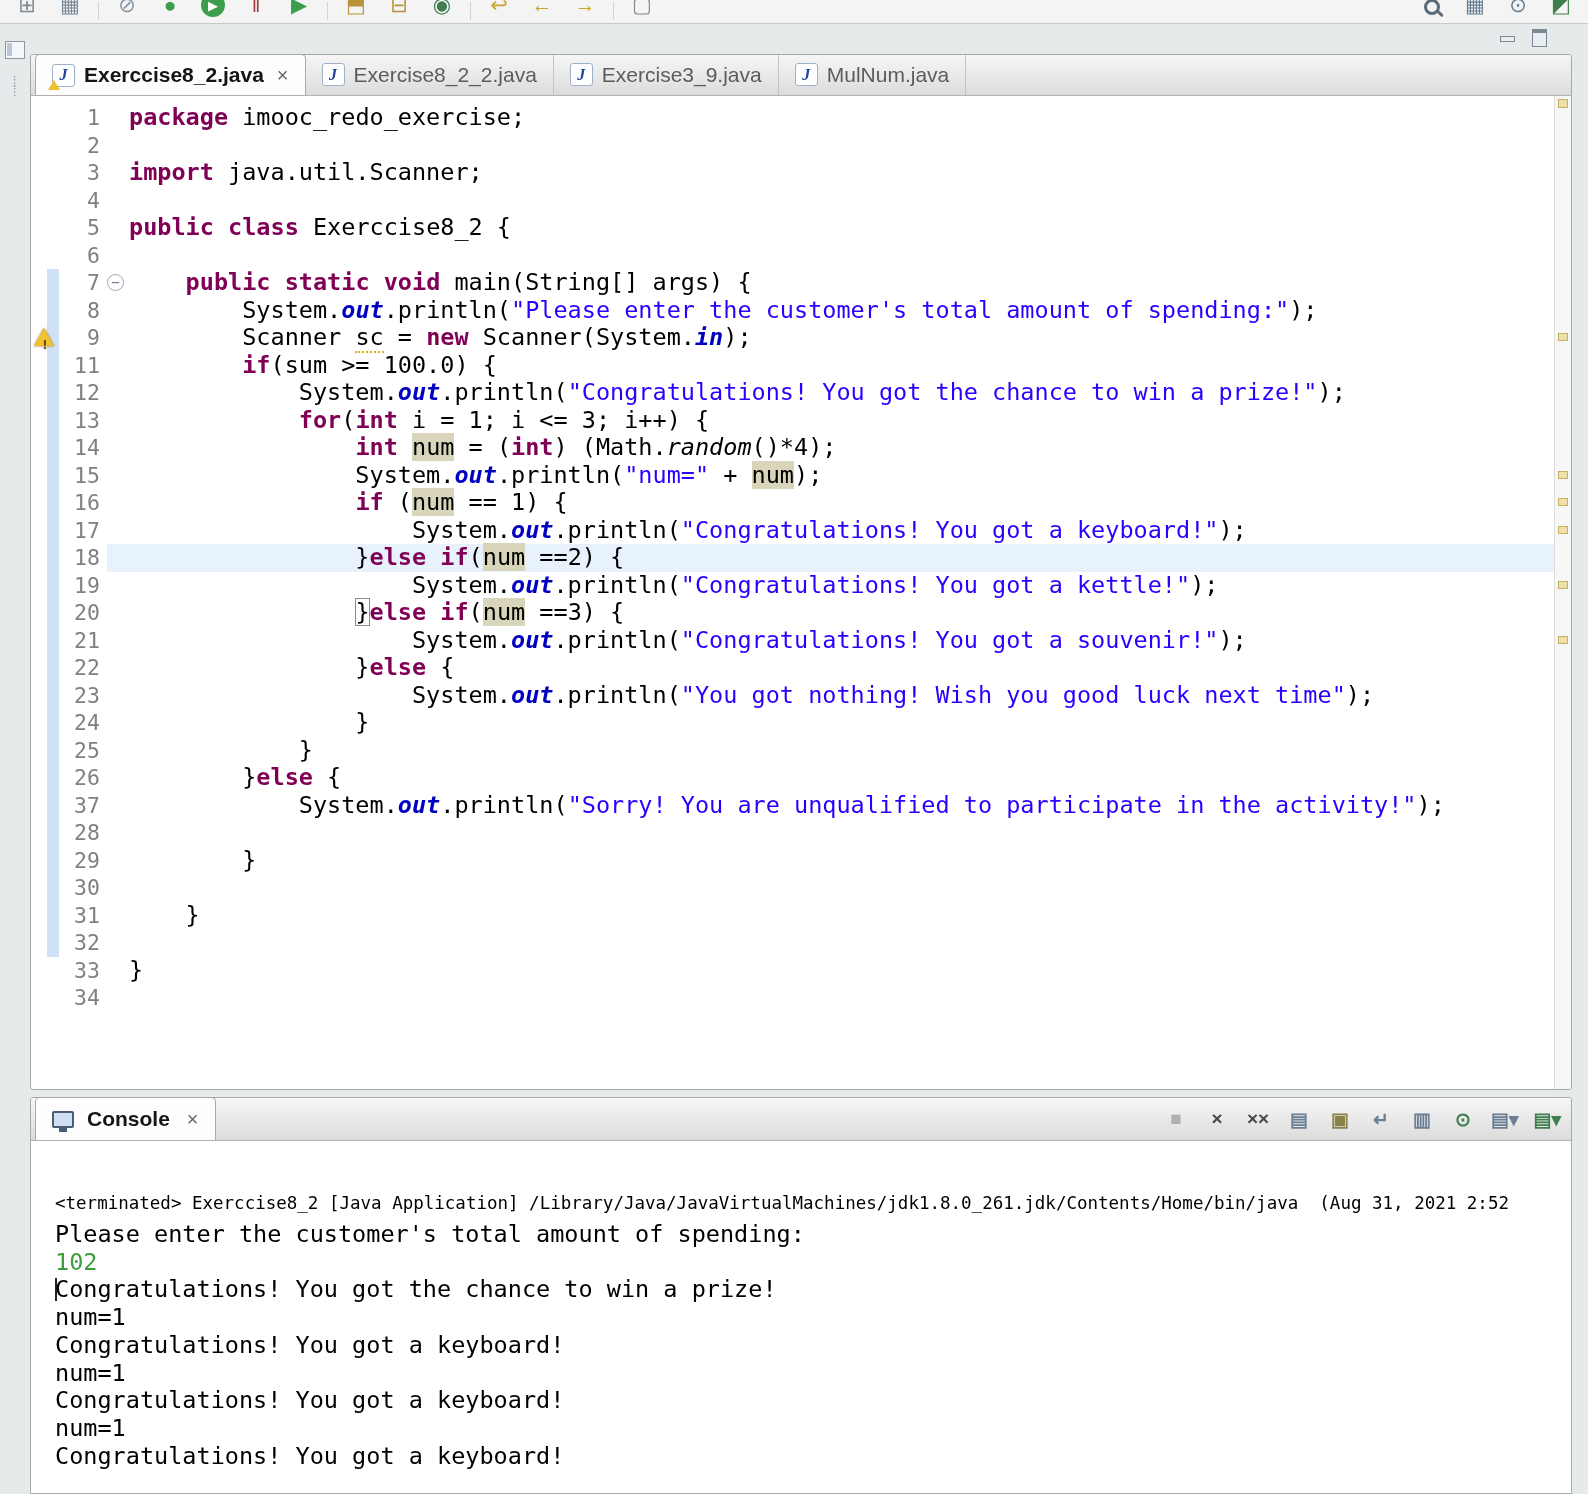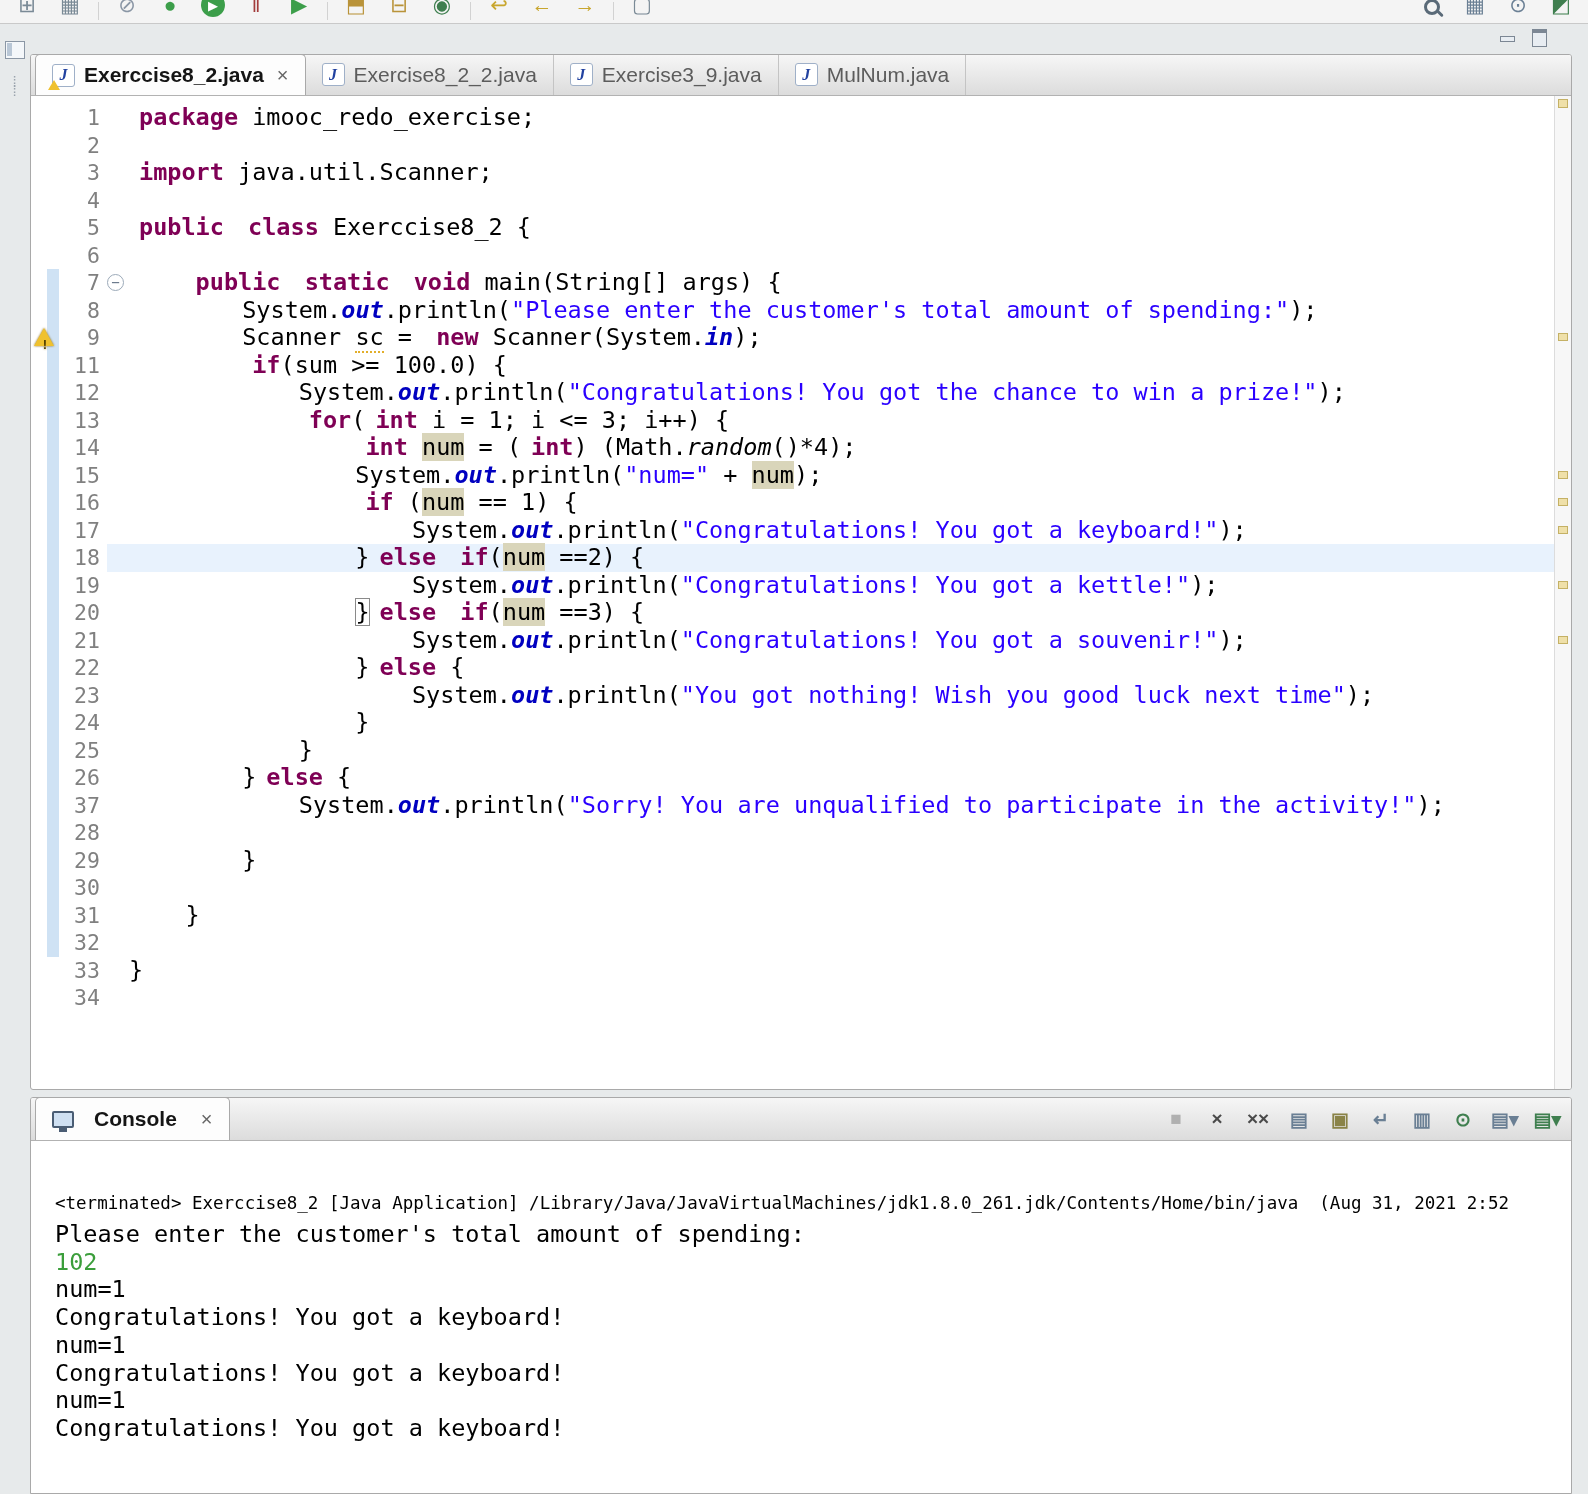--- a/index.html
+++ b/index.html
@@ -50,42 +50,42 @@
           font-size:23.5px; line-height:27.5px; color:#000; }
   #rangebar { position:absolute; left:16px; width:12px; background:#cfe2f4; z-index:0; }
   #code-lines { position:relative; z-index:1; padding-top:8px; }
   .row { display:flex; height:27.5px; white-space:pre; }
   .annot { width:28px; flex:none; position:relative; }
   .lnum  { width:48px; flex:none; text-align:right; padding-right:7px; color:#808080; font-size:21.5px; }
   .fold  { width:22px; flex:none; position:relative; }
   .ctext { flex:1; }
   .row.current .ctext, .row.current .fold { background:var(--current-line,#e8f2fd); }
   .seg-p { color:#000; }
-  .seg-k { color:var(--keyword,#7f0055); font-weight:bold;margin-left:10px; }
+  .seg-k { color:var(--keyword,#7f0055); font-weight:bold; }
   .seg-s { color:var(--string,#2a00ff); }
   .seg-f { color:var(--static-field,#0000c0); font-weight:bold; font-style:italic; }
   .seg-i { font-style:italic;text-align:right; }
   .seg-h { background:var(--occurrence,#d9d5ba); }
   .seg-w { border-bottom:2px dotted #e2ae2a; }
   .seg-b { outline:1px solid #8a8a8a; outline-offset:-1px; }
   .warn-tri { position:absolute; left:3px; top:4px; width:0; height:0; border-left:10px solid transparent;
               border-right:10px solid transparent; border-bottom:18px solid #efc12f; filter:drop-shadow(0 0 1px #8a6d1f); }
   .warn-tri::after { content:"!"; position:absolute; left:-3px; top:3px; font-size:13px; font-weight:bold; color:#4d3c00; }
   .fold-minus { width:17px; height:17px; border:1px solid #9caab9; border-radius:50%; background:#fff; color:#68788a;
                 font-size:14px; line-height:15px; text-align:center; margin-top:5px; }
   #ruler { position:absolute; right:0; top:0; width:17px; height:100%; background:#f7f7f7; border-left:1px solid #dcdcdc; z-index:2; }
   .rmark { position:absolute; left:3px; width:10px; height:8px; background:#efe0a9; border:1px solid #c5b165; }
   .rtop  { position:absolute; left:3px; top:3px; width:10px; height:9px; background:#efe0a9; border:1px solid #c5b165; }
 
   
   #console { position:absolute; left:30px; top:1097px; width:1542px; height:397px; background:#fff;
              border:1px solid #a9a9a9; border-radius:3px 3px 0 0; overflow:hidden; }
   #ctabbar { height:43px; background:linear-gradient(#f6f6f6,#dcdcdc); border-bottom:1px solid #b2b2b2;
              display:flex; align-items:flex-end; justify-content:space-between; padding:0 10px 0 4px; }
-  .ctab { height:43px; display:flex; align-items:center; gap:20px; padding:4px 16px; font-size:21px; font-weight:bold;
+  .ctab { height:43px; display:flex; align-items:center; gap:13px; padding:4px 16px; font-size:21px; font-weight:bold;
           color:#151515; background:#fdfdfd; border:1px solid #a9a9a9; border-bottom:none;
           border-top-left-radius:5px; border-top-right-radius:5px; }
   .monitor { width:22px; height:17px; border:2px solid #4a5d74; border-radius:2px; background:#cfe0f2; position:relative; flex:none; }
   .monitor::after { content:""; position:absolute; left:5px; bottom:-6px; width:8px; height:4px; background:#4a5d74; }
   .cicons { display:flex; align-items:center; gap:15px; padding-bottom:8px; }
   .cicon { min-width:26px; height:26px; display:flex; align-items:center; justify-content:center; font-size:19px; font-weight:bold; }
   #cstatus { font-family:"DejaVu Sans Mono", monospace; font-size:17.5px; color:#000; padding:12px 4px 6px 24px; white-space:pre; overflow:hidden;margin-top:40px; }
   #cout { padding-top:2px; }
   .cline { font-family:"DejaVu Sans Mono", monospace; font-size:23.5px; line-height:27.7px; padding-left:24px; white-space:pre; color:#000; }
   .cline.cin { color:var(--console-input,#3b9e3b); }
@@ -223,20 +223,21 @@
           <span class="cicon" style="color: rgb(106, 127, 148);">▥</span>
           <span class="cicon" style="color: rgb(63, 127, 79);">⊙</span>
           <span class="cicon" style="color: rgb(106, 127, 148);">▤▾</span>
           <span class="cicon" style="color: rgb(63, 127, 79);">▤▾</span>
         </div>
     </div>
     <div id="cstatus">&lt;terminated&gt; Exerccise8_2 [Java Application] /Library/Java/JavaVirtualMachines/jdk1.8.0_261.jdk/Contents/Home/bin/java  (Aug 31, 2021 2:52</div>
     <div id="cout">
         <div class="cline"><span>Please enter the customer's total amount of spending:</span></div>
         <div class="cline cin"><span>102</span></div>
+        <div class="cline"><span class="caret"></span><span>Congratulations! You got the chance to win a prize!</span></div>
         <div class="cline"><span>num=1</span></div>
         <div class="cline"><span>Congratulations! You got a keyboard!</span></div>
         <div class="cline"><span>num=1</span></div>
         <div class="cline"><span>Congratulations! You got a keyboard!</span></div>
         <div class="cline"><span>num=1</span></div>
         <div class="cline"><span>Congratulations! You got a keyboard!</span></div>
       </div>
   </div>
 
 </div>

